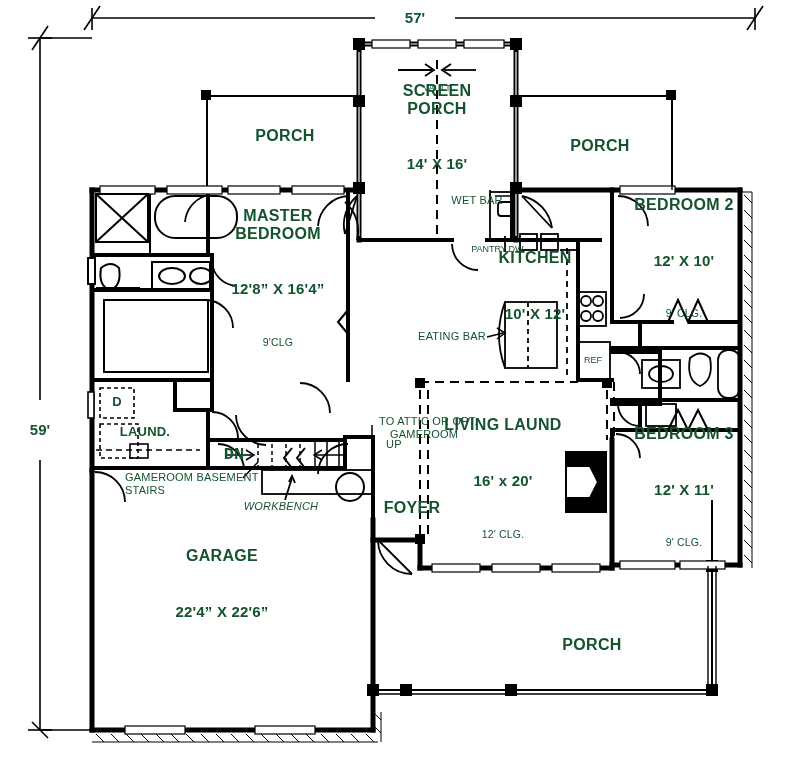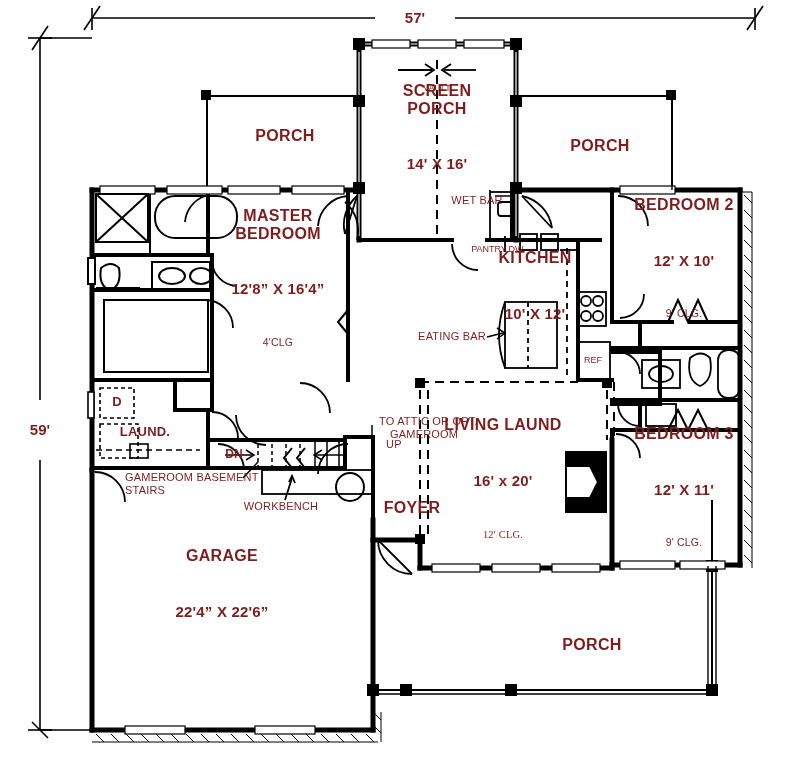--- a/index.html
+++ b/index.html
@@ -17,21 +17,21 @@
   }
   #plan-svg {
     position: absolute;
     left: 0;
     top: 0;
     width: 800px;
     height: 766px;
   }
   .lbl {
     position: absolute;
-    color: #7f1d1d;
+    color: #14532d;
     white-space: pre;
     text-align: center;
     transform: translate(-50%, -50%);
     line-height: 1.12;
     font-family: "Liberation Sans", sans-serif;
   }
   .room-name {
     font-weight: bold;
     font-size: 16px;
     letter-spacing: 0.3px;
@@ -511,21 +511,21 @@
     <span class="room-name stack">SCREEN<br>PORCH</span>
     <span class="room-dim stack" style="margin-top:3px;">14' X 16'</span>
   </div>
   <div class="lbl tiny-label" style="left:437px; top:88px;">VAULT</div>
 
   <div class="lbl room-name" style="left:600px; top:146px;">PORCH</div>
 
   <div class="lbl" style="left:278px; top:278px;">
     <span class="room-name stack">MASTER<br>BEDROOM</span>
     <span class="room-dim stack" style="margin-top:3px;">12'8” X 16'4”</span>
-    <span class="room-clg stack" style="margin-top:3px;">4'CLG</span>
+    <span class="room-clg stack" style="margin-top:3px;">9'CLG</span>
   </div>
 
 
   <div class="lbl" style="left:535px; top:286px;">
     <span class="room-name stack">KITCHEN</span>
     <span class="room-dim stack" style="margin-top:3px;">10' X 12'</span>
   </div>
 
   <div class="lbl" style="left:684px; top:258px;">
     <span class="room-name stack">BEDROOM 2</span>
@@ -535,41 +535,41 @@
 
   <div class="lbl" style="left:684px; top:487px;">
     <span class="room-name stack">BEDROOM 3</span>
     <span class="room-dim stack" style="margin-top:3px;">12' X 11'</span>
     <span class="room-clg stack" style="margin-top:3px;">9' CLG.</span>
   </div>
 
   <div class="lbl" style="left:503px; top:478px;">
     <span class="room-name stack">LIVING LAUND</span>
     <span class="room-dim stack" style="margin-top:3px;">16' x 20'</span>
-    <span class="room-clg stack" style="margin-top:4px;font-family:Liberation Serif, serif;">12' CLG.</span>
+    <span class="room-clg stack" style="margin-top:4px;">12' CLG.</span>
   </div>
 
   <div class="lbl" style="left:222px; top:584px;">
     <span class="room-name stack">GARAGE</span>
     <span class="room-dim stack" style="margin-top:3px;">22'4” X 22'6”</span>
   </div>
 
   <div class="lbl room-name" style="left:592px; top:645px;">PORCH</div>
 
   <div class="lbl room-name" style="left:412px; top:508px;">FOYER</div>
 
   <div class="lbl bold-small" style="left:145px; top:432px;">LAUND.</div>
 
   <div class="lbl small-label" style="left:477px; top:200px;">WET BAR</div>
   <div class="lbl tiny-label" style="left:489px; top:249px;">PANTRY</div>
   <div class="lbl tiny-label" style="left:516px; top:249px;">DW</div>
   <div class="lbl tiny-label" style="left:593px; top:360px;">REF</div>
   <div class="lbl small-label" style="left:452px; top:336px;">EATING BAR</div>
   <div class="lbl bold-small" style="left:117px; top:402px;">D</div>
-  <div class="lbl tiny-label" style="left:234px; top:455px; font-size:12px; font-weight:bold;">DN</div>
+  <div class="lbl tiny-label" style="left:234px; top:455px; font-size:17px; font-weight:bold;font-family:Liberation Mono, monospace;">DN</div>
   <div class="lbl small-label" style="left:386px; top:444px; text-align:left; transform:translate(0,-50%);">UP</div>
   <div class="lbl small-label" style="left:379px; top:421px; text-align:left; transform:translate(0,-50%);">TO ATTIC OR OPT.</div>
   <div class="lbl small-label" style="left:390px; top:434px; text-align:center; transform:translate(0,-50%);">GAMEROOM</div>
   <div class="lbl small-label" style="left:125px; top:477px; text-align:left; transform:translate(0,-50%);">GAMEROOM BASEMENT</div>
   <div class="lbl small-label" style="left:125px; top:490px; text-align:left; transform:translate(0,-50%);">STAIRS</div>
-  <div class="lbl small-label" style="left:281px; top:506px;">WORKBENCH</div>
+  <div class="lbl small-label" style="left:281px; top:506px;font-style:italic;">WORKBENCH</div>
 
 </div>
 
 </body></html>

